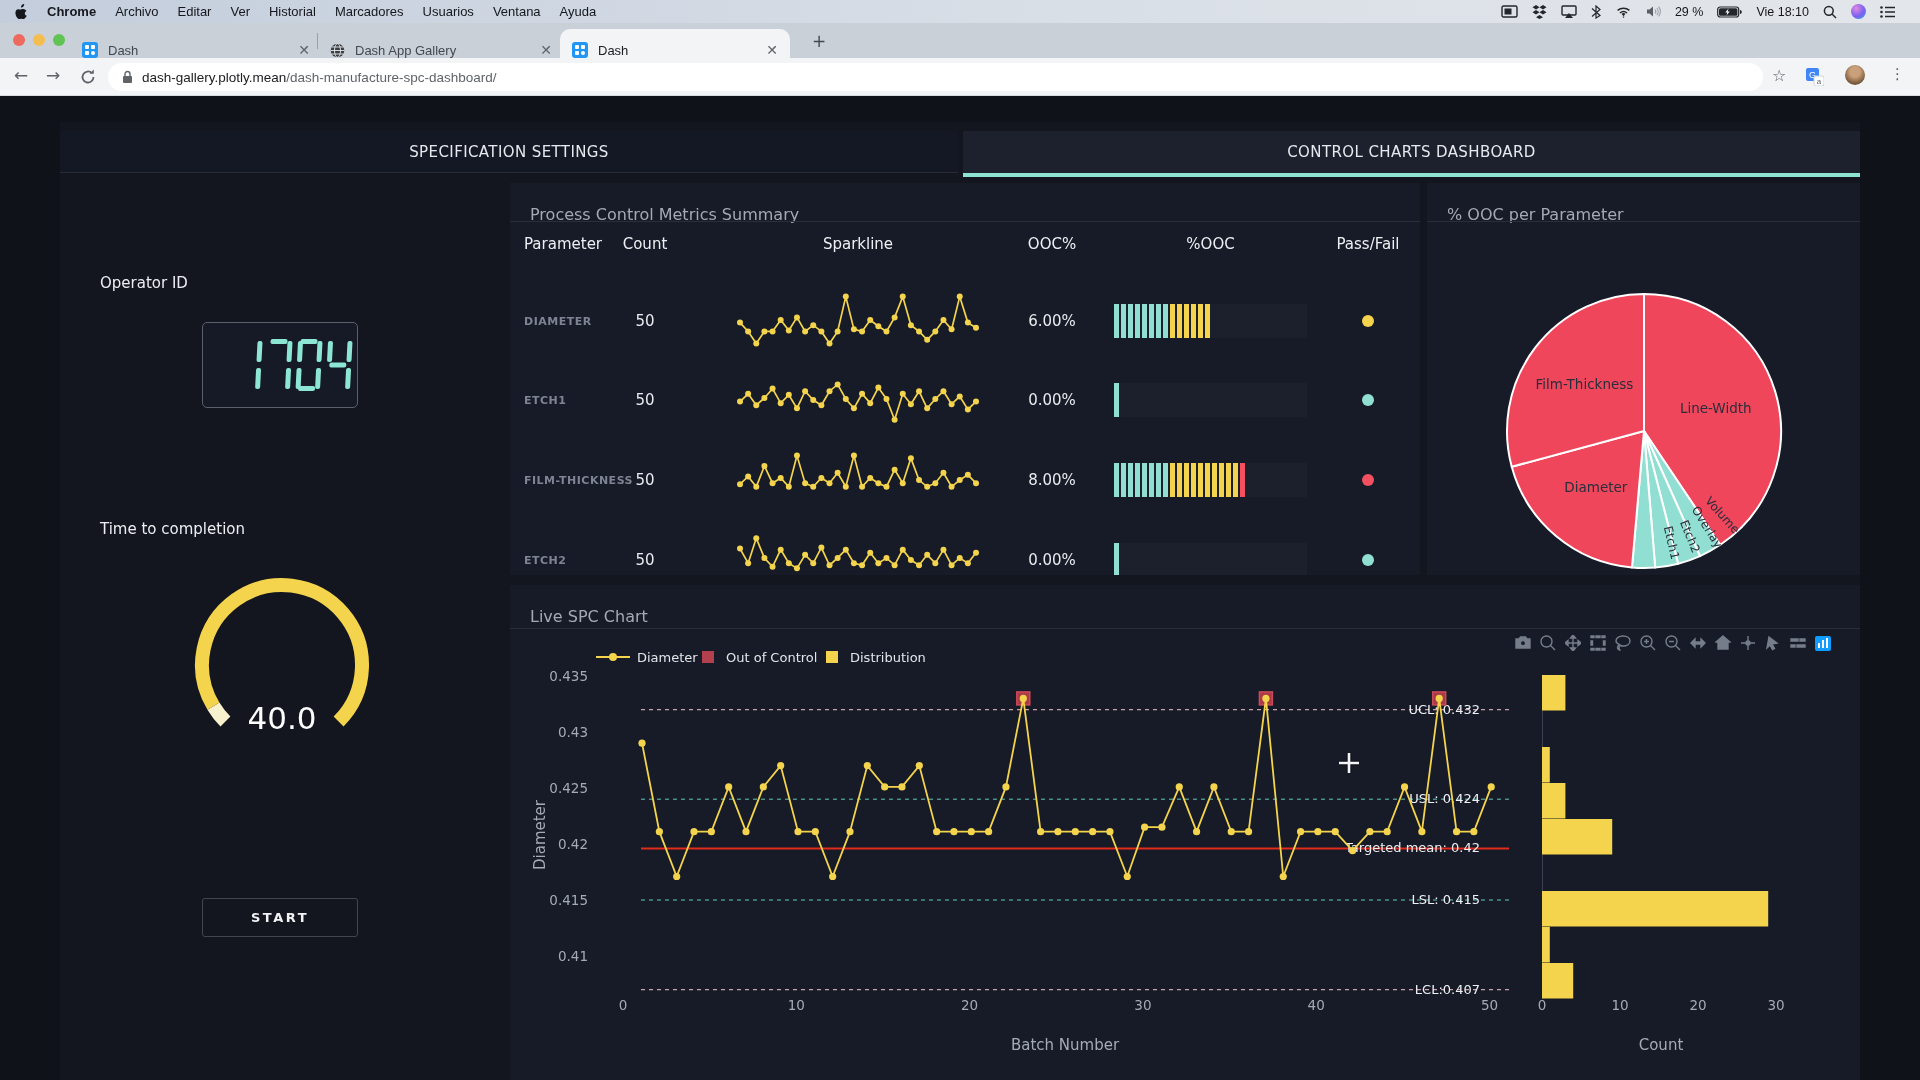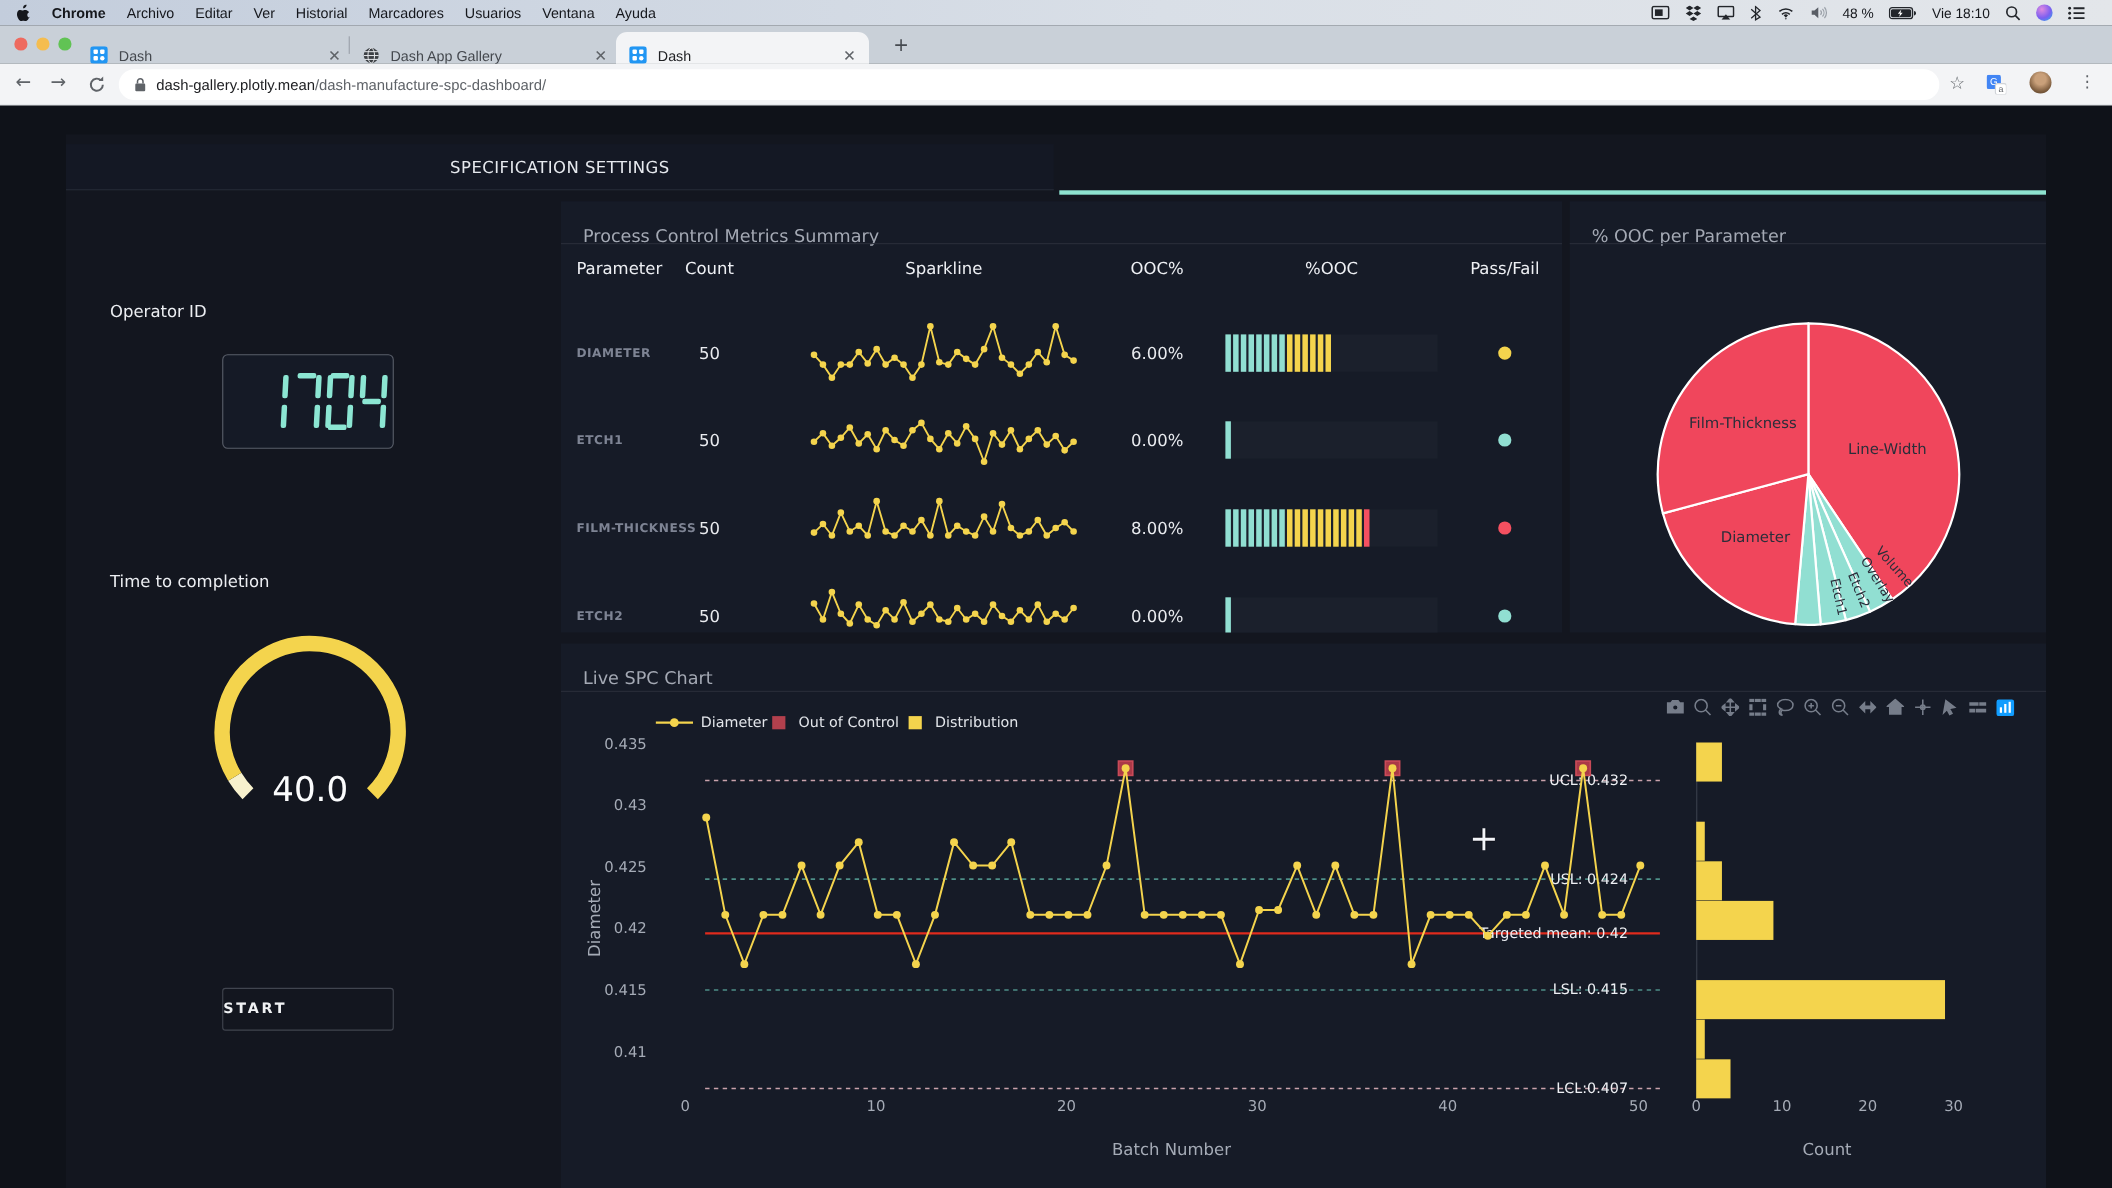--- a/index.html
+++ b/index.html
@@ -42,21 +42,21 @@
   #panel-metrics{left:510px;top:87px;width:910px;height:392px;overflow:hidden}
   #panel-pie{left:1427px;top:87px;width:433px;height:392px}
   #panel-live{left:510px;top:489px;width:1350px;height:495px;overflow:hidden}
   .panel-title{position:absolute;left:20px;top:22px;font-size:16px;color:#a4a9b4}
   .panel-divider{position:absolute;left:0;right:0;height:1px;background:#2a2e3a}
   
   .lefttxt{position:absolute;font-size:15px;color:#eceef2}
   #led-box{position:absolute;left:202px;top:226px;width:156px;height:86px;border:1px solid #5a5f6a;border-radius:5px;background:#151a26}
   #gauge-wrap{position:absolute;left:187px;top:474px;width:190px;height:190px}
   #gauge-value{position:absolute;left:222px;top:604px;width:120px;text-align:center;font-size:31px;color:#fbfcfd}
-  #start-btn{position:absolute;left:202px;top:802px;width:156px;height:39px;border:1px solid #41454f;border-radius:3px;display:flex;align-items:center;font-size:13px;font-weight:700;letter-spacing:2.5px;color:#f0f2f4}
+  #start-btn{position:absolute;left:202px;top:802px;width:156px;height:39px;border:1px solid #41454f;border-radius:3px;display:flex;align-items:center;justify-content:center;font-size:13px;font-weight:700;letter-spacing:2.5px;color:#f0f2f4}
   
   .mhead{position:absolute;font-size:15px;color:#eef0f4;top:52px}
   .m-row{position:absolute;left:0;width:910px;height:0}
   .m-param{position:absolute;left:14px;transform:translateY(-50%);font-size:11px;font-weight:700;letter-spacing:.5px;color:#7e8494}
   .m-count,.m-ooc{position:absolute;transform:translateY(-50%);font-size:15px;color:#e9ebef;text-align:center}
   .m-count{left:95px;width:80px}
   .m-ooc{left:502px;width:80px}
   .m-bar{position:absolute;left:604px;top:-17px;width:193px;height:34px;background:#1b202c;display:flex;align-items:stretch;gap:1.6px}
   .m-bar .seg{width:5.4px;flex:none}
   .m-dot{position:absolute;left:852px;top:-6px;width:12px;height:12px;border-radius:50%}
@@ -104,21 +104,21 @@
         <path fill="none" stroke="#23262b" stroke-width="1.2" d="M1 3.5l8 7L5 13V1l4 3.5-8 7"></path>
       </svg>
     <svg width="17" height="13" viewBox="0 0 17 13">
         <path fill="#23262b" d="M8.5 11.2l2-2.4a3.2 3.2 0 0 0-4 0zM8.5 13l1-1.2a2 2 0 0 0-2 0z"></path>
         <path fill="none" stroke="#23262b" stroke-width="1.4" d="M2.6 5.4a9 9 0 0 1 11.8 0M4.9 8a5.8 5.8 0 0 1 7.2 0"></path>
       </svg>
     <svg width="15" height="13" viewBox="0 0 15 13">
         <path fill="#5a5e66" d="M1 4.5h2.5L7 1.5v10L3.5 8.5H1z"></path>
         <path fill="none" stroke="#9aa0a8" stroke-width="1.1" d="M9 4.5a3 3 0 0 1 0 4M10.8 3a5.2 5.2 0 0 1 0 7M12.6 1.6a7.5 7.5 0 0 1 0 9.8"></path>
       </svg>
-    <span class="status-text">48 %</span>
+    <span class="status-text">29 %</span>
     <svg width="25" height="12" viewBox="0 0 25 12">
         <rect x="0.7" y="1" width="21" height="10" rx="2.5" fill="none" stroke="#23262b" stroke-width="1.2"></rect>
         <rect x="2" y="2.3" width="18.4" height="7.4" rx="1.5" fill="#23262b"></rect>
         <path d="M23 4v4c1 0 1.8-.8 1.8-2S24 4 23 4z" fill="#23262b"></path>
         <path fill="#fff" d="M11.5 2.6L8.3 6.4h2l-.8 3 3.2-3.8h-2z"></path>
       </svg>
     <span class="status-text">Vie 18:10</span>
     <svg width="14" height="14" viewBox="0 0 14 14">
         <circle cx="5.8" cy="5.8" r="4.4" fill="none" stroke="#23262b" stroke-width="1.5"></circle>
         <path stroke="#23262b" stroke-width="1.5" d="M9 9l4 4"></path>
@@ -206,20 +206,23 @@
       <text x="13" y="15.5" font-size="8" fill="#5f6368" text-anchor="middle" font-family="Liberation Sans">a</text>
     </svg>
   <span class="abs" style="left:1845px;top:7px;width:20px;height:20px;border-radius:50%;background:radial-gradient(circle at 50% 35%,#c9a07a 30%,#7a5a3c 70%,#4e3a28)"></span>
   <span class="abs" style="left:1890px;top:7px;font-size:15px;color:#5f6368">⋮</span>
 </div>
 
 <div id="page">
   <div id="appbg"></div>
   <div class="apptab" id="tab-spec">
       <span>SPECIFICATION SETTINGS</span>
+    </div>
+  <div class="apptab" id="tab-ctrl">
+      <span>CONTROL CHARTS DASHBOARD</span>
     </div>
   <div id="tab-underline"></div>
 
   <span class="lefttxt" style="left:100px;top:178px">Operator ID</span>
   <div id="led-box">
     <svg id="led-svg" width="154" height="84">
         <g transform="skewX(-3)" fill="#8ce6d3">
           <rect x="55.5" y="18" width="5" height="21" rx="2"></rect>
           <rect x="55.5" y="45" width="5" height="21" rx="2"></rect>
           <rect x="68.5" y="16" width="17" height="5" rx="2"></rect>

